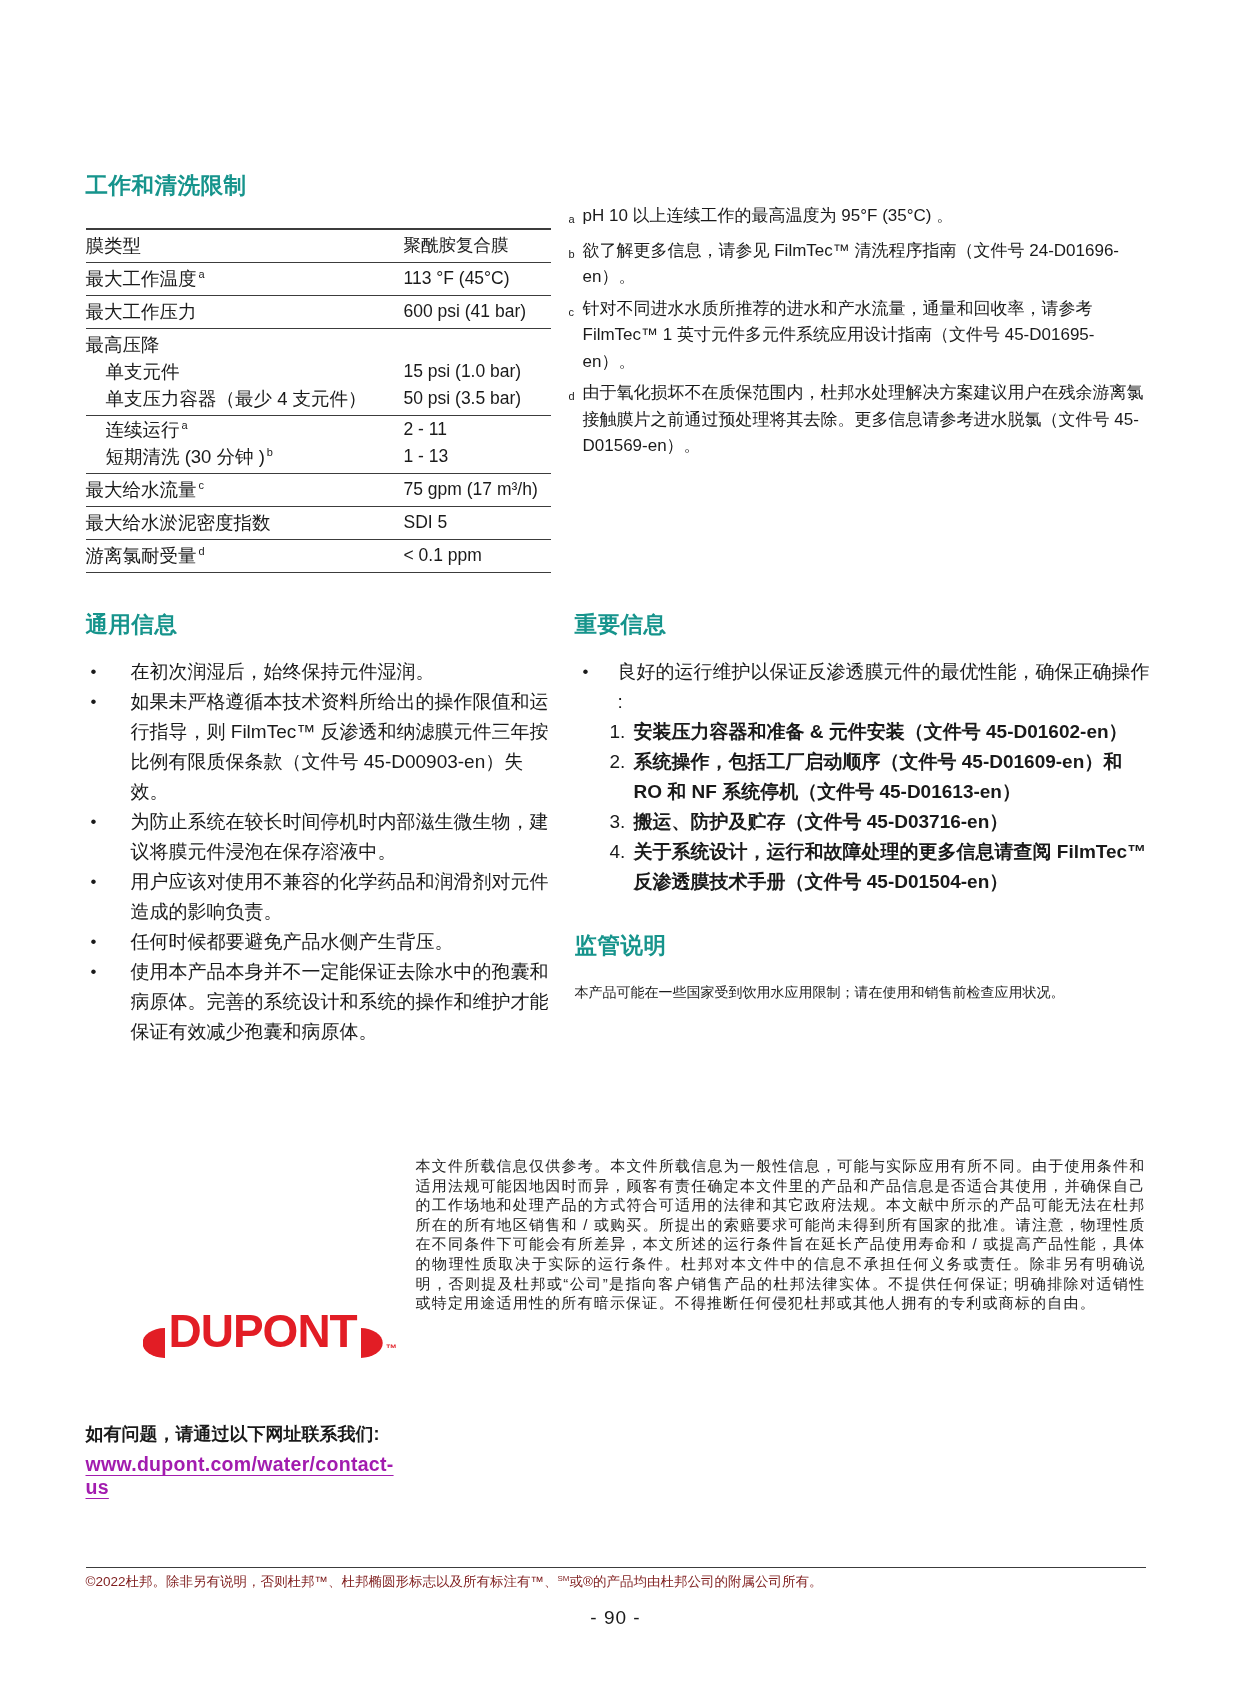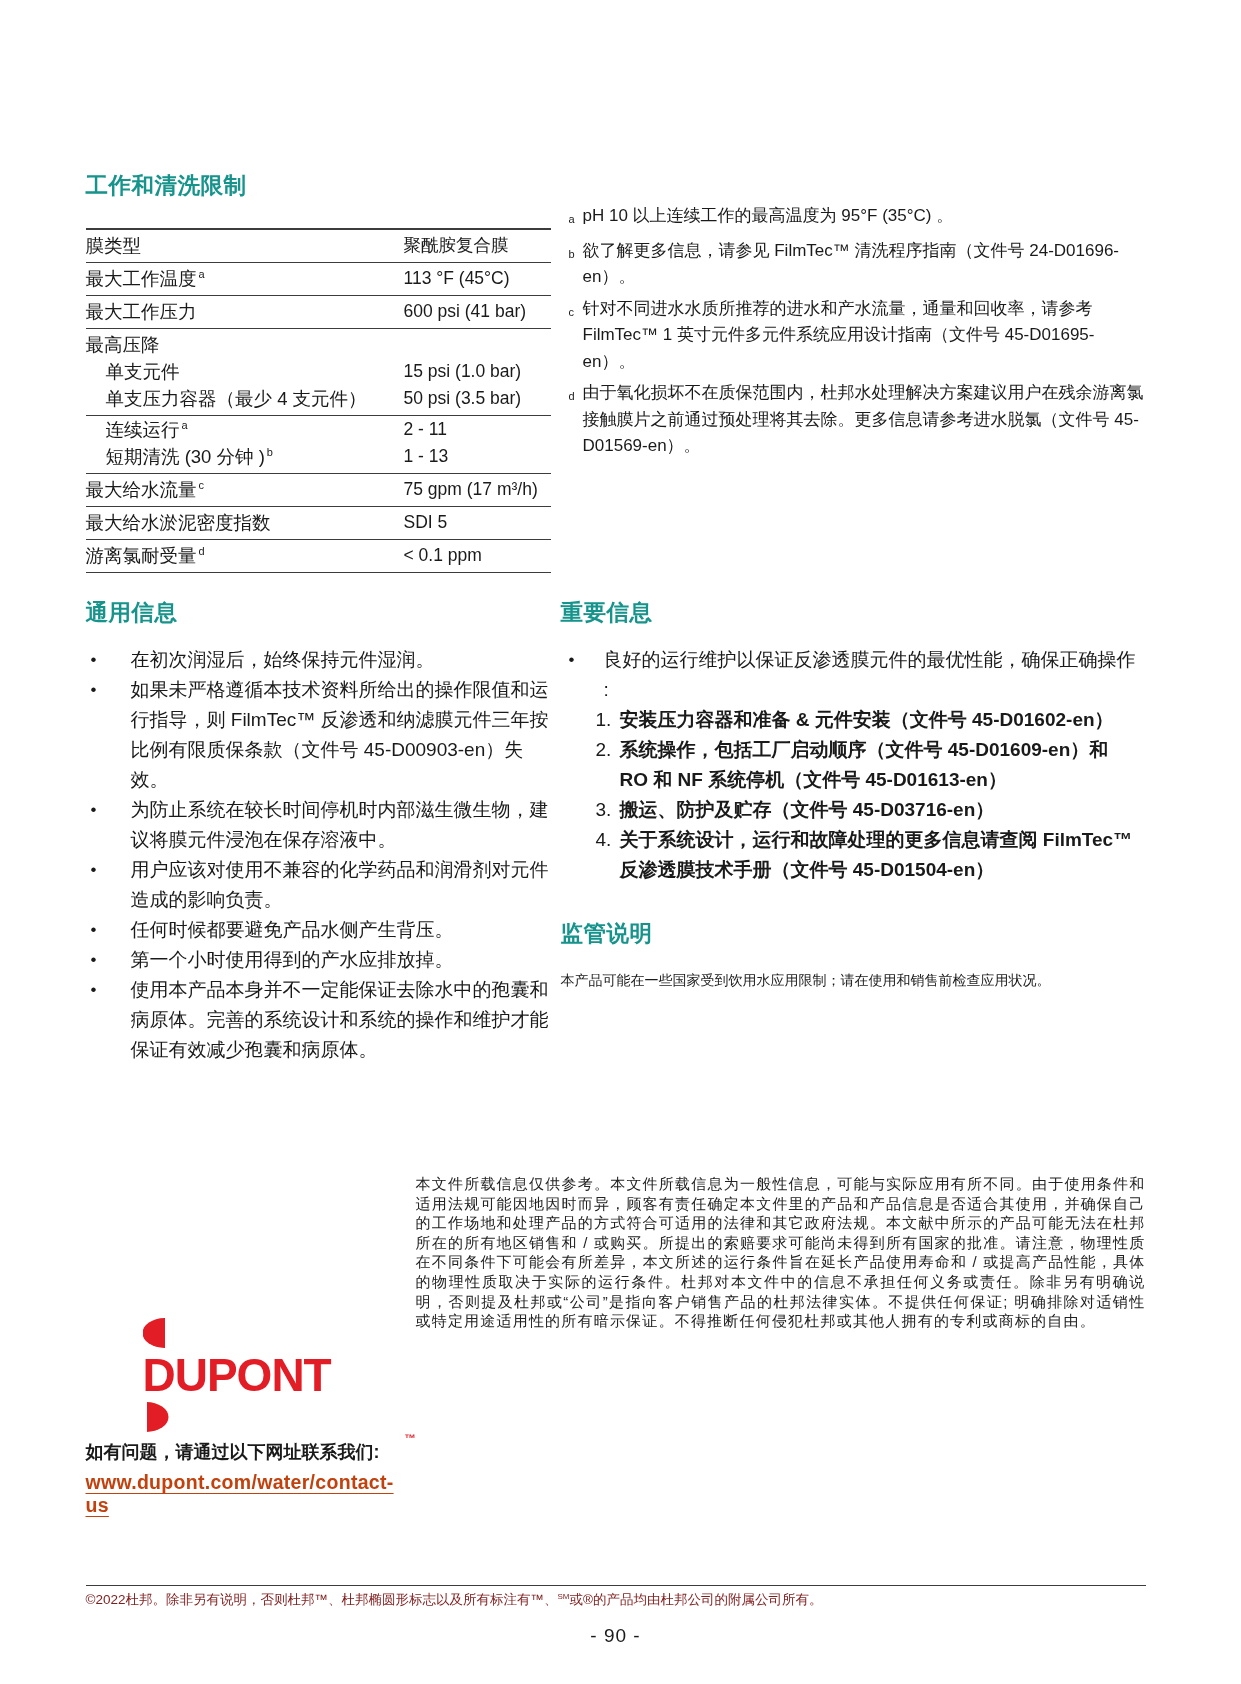--- a/index.html
+++ b/index.html
@@ -28,52 +28,52 @@
   .trow .lbl sup { font-size:11px; vertical-align:super; line-height:0; margin-left:2px; }
   .trow .val { flex:1; font-size:17.5px; white-space:nowrap; }
 
   
   .footnotes { padding-top:33px; }
   .footnote { display:flex; font-size:17px; line-height:26.5px; margin-bottom:5px; }
   .footnote sup { flex:none; width:14px; font-size:11px; padding-top:3px; }
   .footnote .fn-text { flex:1; }
 
   
-  .grid2 { display:grid; grid-template-columns:465px 577px; column-gap:10px; margin-top:24px; }
+  .grid2 { display:grid; grid-template-columns:465px 577px; column-gap:24px; margin-top:36px; }
   .bullets { margin-top:17px; }
   .bullet { display:flex; font-size:19px; line-height:30px; }
   .bullet::before { content:"•"; flex:none; width:40px; padding-left:5px; font-size:17px; }
   .right-col .bullet::before { width:35px; padding-left:8px; }
   .steps { padding-left:35px; }
   .step { display:flex; font-size:19px; line-height:30px; }
   .step .num { flex:none; width:24px; }
   .step .step-text { flex:1;font-weight:bold; }
 
   .regulatory { margin-top:33px; }
   .reg-text { margin-top:16px; font-size:14px; line-height:30px; }
 
   
   .bottom { display:flex; margin-top:100px; }
   .bottom-left { width:330px; flex:none; }
   .legal { flex:1; padding-top:9px; font-size:15px; line-height:19.6px; letter-spacing:1.2px; text-align:justify; color:#222; }
 
-  .logo { margin:153px 0 0 57px; display:flex; align-items:flex-start; height:58px;flex-direction:column; }
+  .logo { margin:153px 0 0 57px; display:flex; align-items:flex-end; height:58px; }
   .logo .wedge { width:22px; height:30px; background:#E21D25; flex:none; }
   .logo .wedge.w-left  { clip-path:ellipse(100% 50% at 100% 50%); margin-right:4px; }
   .logo .wedge.w-right { clip-path:ellipse(100% 50% at 0% 50%);  margin-left:4px; }
   .logo .logo-word {
     font-size:46px; font-weight:bold; color:#E21D25;
     letter-spacing:-1px; transform:scaleY(1.02);
   }
   .logo .tm { font-size:11px; font-weight:bold; color:#E21D25; align-self:flex-end; margin:0 0 4px 3px; }
 
   .contact { margin-top:64px; }
   .contact-label { font-size:18px; font-weight:bold; }
   .contact-url { display:inline-block; margin-top:7px; font-size:19.5px; font-weight:bold;
-                 color:#c2410c; text-decoration:underline; text-underline-offset:4px; letter-spacing:0.3px; }
+                 color:#a21caf; text-decoration:underline; text-underline-offset:4px; letter-spacing:0.3px; }
 
   
   .footer { margin-top:68px; border-top:1.4px solid #3c3c3c; padding-top:5px; }
   .copyright { font-size:13.5px; color:#7f1d1d; }
   .copyright sup { font-size:8px; }
   .page-num { text-align:center; font-size:19px; margin-top:16px; letter-spacing:1px; }
 </style>
 </head>
 <body>
 
@@ -186,23 +186,20 @@
           </div>
 
           <div class="bullet">
             <span class="b-text">用户应该对使用不兼容的化学药品和润滑剂对元件造成的影响负责。</span>
           </div>
 
           <div class="bullet">
             <span class="b-text">任何时候都要避免产品水侧产生背压。</span>
           </div>
 
-          <div class="bullet">
-            <span class="b-text">第一个小时使用得到的产水应排放掉。</span>
-          </div>
 
           <div class="bullet">
             <span class="b-text">使用本产品本身并不一定能保证去除水中的孢囊和病原体。完善的系统设计和系统的操作和维护才能保证有效减少孢囊和病原体。</span>
           </div>
 
       </div>
     </div>
 
     <div class="right-col">
       <h2 class="sec-title">重要信息</h2>

